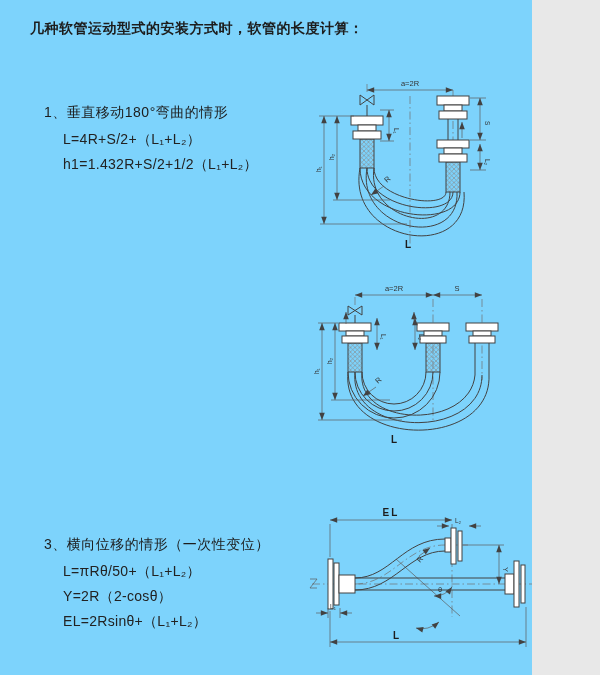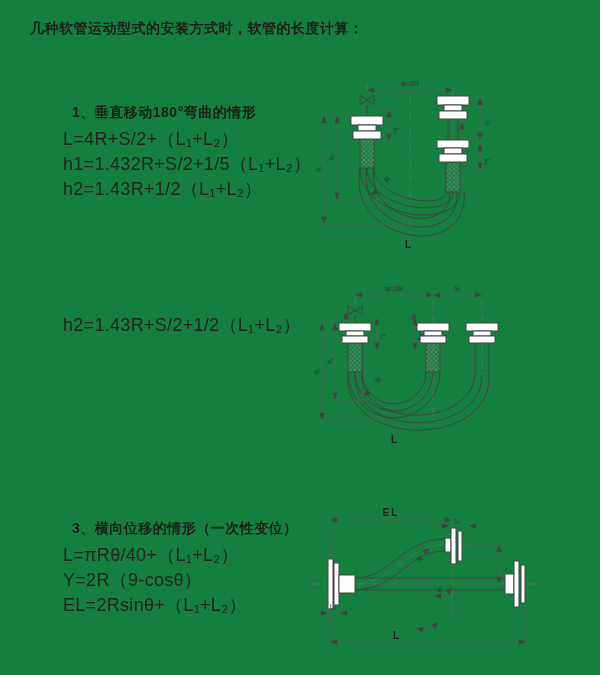--- a/index.html
+++ b/index.html
@@ -1,29 +1,29 @@
 <!DOCTYPE html>
 <html><head>
 <meta charset="utf-8">
 <style>
   html,body{margin:0;padding:0;background:#e8e8e8;}
   .page{
-    position:relative;width:600px;height:675px;background:#15803d;overflow:hidden;
+    position:relative;width:532px;height:675px;background:#7dd3fc;overflow:hidden;
     font-family:"Liberation Sans","DejaVu Sans",sans-serif;color:#222;
   }
   .title{
     position:absolute;left:30px;top:20px;font-size:14px;font-weight:600;
     letter-spacing:0.5px;color:#1d1d1d;white-space:nowrap;
   }
   .section{position:absolute;white-space:nowrap;}
-  .section .heading{font-size:14px;font-weight:700;color:#1d1d1d;line-height:16px;letter-spacing:0.5px;margin-left:28px;}
-  .section .formulas{margin:7px 0 0 19px;font-size:18px;line-height:25px;color:#222;letter-spacing:0.3px;}
+  .section .heading{font-size:14px;font-weight:400;color:#1d1d1d;line-height:16px;letter-spacing:0.5px;}
+  .section .formulas{margin:7px 0 0 19px;font-size:14px;line-height:25px;color:#222;letter-spacing:0.3px;}
   .sec1{left:44px;top:104px;}
   .sec2{left:44px;top:306px;}
-  .sec3{left:44px;top:520px;}
+  .sec3{left:44px;top:536px;}
   .diag{position:absolute;}
   .d1{left:310px;top:70px;}
   .d2{left:310px;top:280px;}
   .d3{left:300px;top:495px;}
   
   .ln{stroke:#424242;stroke-width:1;fill:none;}
   .fl{stroke:#424242;stroke-width:1;fill:#ffffff;}
   .thin{stroke:#5c5c5c;stroke-width:0.7;fill:none;}
   .cl{stroke:#707070;stroke-width:0.7;fill:none;stroke-dasharray:8 3 1.5 3;}
   .braid{stroke:#424242;stroke-width:1;}
@@ -36,36 +36,34 @@
 <body>
 
 <div class="page">
 
   <div class="title">几种软管运动型式的安装方式时，软管的长度计算：</div>
 
   <div class="section sec1">
     <div class="heading">1、垂直移动180°弯曲的情形</div>
     <div class="formulas">
       <div>L=4R+S/2+（L₁+L₂）</div>
-      <div>h1=1.432R+S/2+1/5（L₁+L₂）</div>
-      <div>h2=1.43R+1/2（L₁+L₂）</div>
+      <div>h1=1.432R+S/2+1/2（L₁+L₂）</div>
     </div>
   </div>
 
   <div class="section sec2">
     <div class="formulas">
-      <div>h2=1.43R+S/2+1/2（L₁+L₂）</div>
     </div>
   </div>
 
   <div class="section sec3">
     <div class="heading">3、横向位移的情形（一次性变位）</div>
     <div class="formulas">
-      <div>L=πRθ/40+（L₁+L₂）</div>
-      <div>Y=2R（9-cosθ）</div>
+      <div>L=πRθ/50+（L₁+L₂）</div>
+      <div>Y=2R（2-cosθ）</div>
       <div>EL=2Rsinθ+（L₁+L₂）</div>
     </div>
   </div>
 
   <svg class="diag d1" width="290" height="190" viewBox="0 0 290 190">
     <defs>
       <marker id="ar1" viewBox="0 0 10 10" refX="9.5" refY="5" markerWidth="10" markerHeight="8" orient="auto-start-reverse" markerUnits="userSpaceOnUse">
         <path d="M0.5,1.5 L9.5,5 L0.5,8.5 Z" fill="#424242"></path>
       </marker>
       <pattern id="bp1" width="4.5" height="4.5" patternUnits="userSpaceOnUse">

